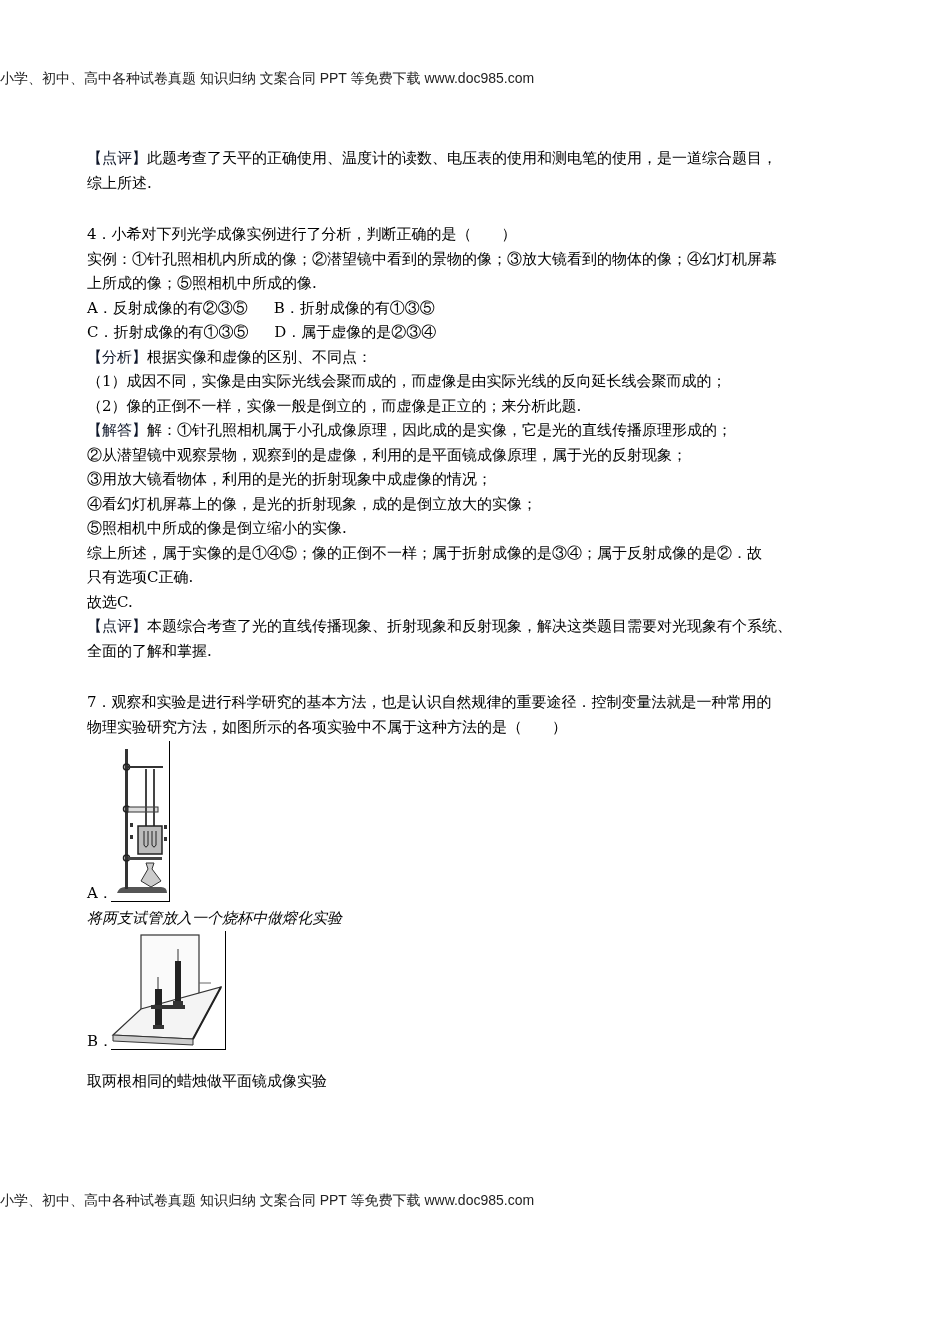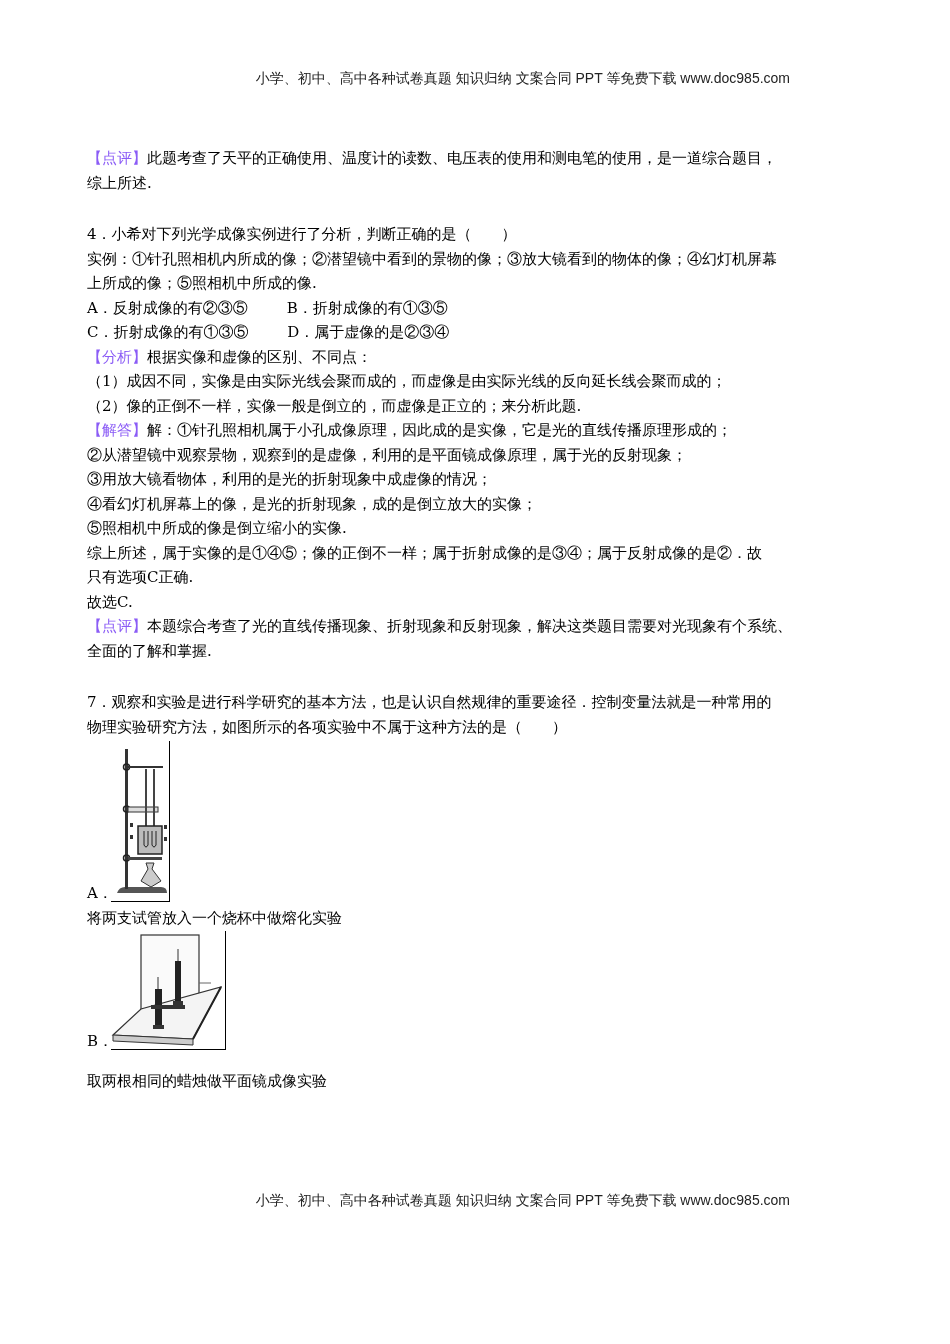--- a/index.html
+++ b/index.html
@@ -1,27 +1,27 @@
 <!DOCTYPE html>
 <html><head>
 <meta charset="utf-8">
 <style>
   html, body { margin:0; padding:0; background:#ffffff; }
   body { width:950px; height:1344px; position:relative; overflow:hidden;
          font-family:"DejaVu Serif","Liberation Serif",serif; color:#000; }
-  .hdr, .ftr { position:absolute; left:0; width:790px; text-align:right;
+  .hdr, .ftr { position:absolute; left:0; width:790px; text-align:left;
          font-family:"Liberation Sans","DejaVu Sans",sans-serif; font-size:14px; color:#222; }
   .hdr { top:70px; }
   .ftr { top:1192px; }
   .content { position:absolute; left:87px; top:146px; width:790px; font-size:15px; line-height:24.5px; }
   .line { white-space:nowrap; }
   .gap { height:24px; }
-  .tag { color:#8b5cf6; }
+  .tag { color:#0f172a; }
   .opt-row .opt { display:inline-block; }
-  .opt-row .opt + .opt { margin-left:34px;text-align:center; }
+  .opt-row .opt + .opt { margin-left:21px;text-align:center; }
   .fig { border-right:1.5px solid #000; border-bottom:1.5px solid #000; display:inline-block; vertical-align:bottom; background:#fff; }
   .figwrap { display:flex; align-items:flex-end; }
   .figlabel { margin-right:2px; line-height:18px; }
 </style>
 </head>
 <body>
 
 <div class="hdr">小学、初中、高中各种试卷真题 知识归纳 文案合同 PPT 等免费下载  www.doc985.com</div>
 
 <div class="content">
@@ -89,21 +89,21 @@
 
         <rect x="19" y="82" width="3" height="4" fill="#333"></rect>
         <rect x="19" y="94" width="3" height="4" fill="#333"></rect>
         <rect x="53" y="84" width="3" height="4" fill="#333"></rect>
         <rect x="53" y="96" width="3" height="4" fill="#333"></rect>
 
         <path d="M35 122 L43 122 L41 128 L50 140 L40 146 L30 140 L37 128 Z" fill="#ccc" stroke="#333" stroke-width="1"></path>
       </svg>
     </span>
   </div>
-  <div class="line" style="margin-top:4px;">将两支试管放入一个烧杯中做熔化实验</div>
+  <div class="line" style="margin-top:4px;font-style:italic;">将两支试管放入一个烧杯中做熔化实验</div>
 
   <div class="figwrap">
     <span class="figlabel">B．</span>
     <span class="fig" style="width:114px;height:118px;margin-left:-4px;">
       <svg width="114" height="118" viewBox="0 0 114 118">
 
         <rect x="30" y="4" width="58" height="80" fill="#fafafa" stroke="#333" stroke-width="1.2"></rect>
 
         <path d="M2 104 L30 78 L110 56 L82 108 Z" fill="#f4f4f4" stroke="#333" stroke-width="1.2"></path>
         <path d="M2 104 L2 110 L82 114 L82 108 Z" fill="#ccc" stroke="#333" stroke-width="1"></path>

